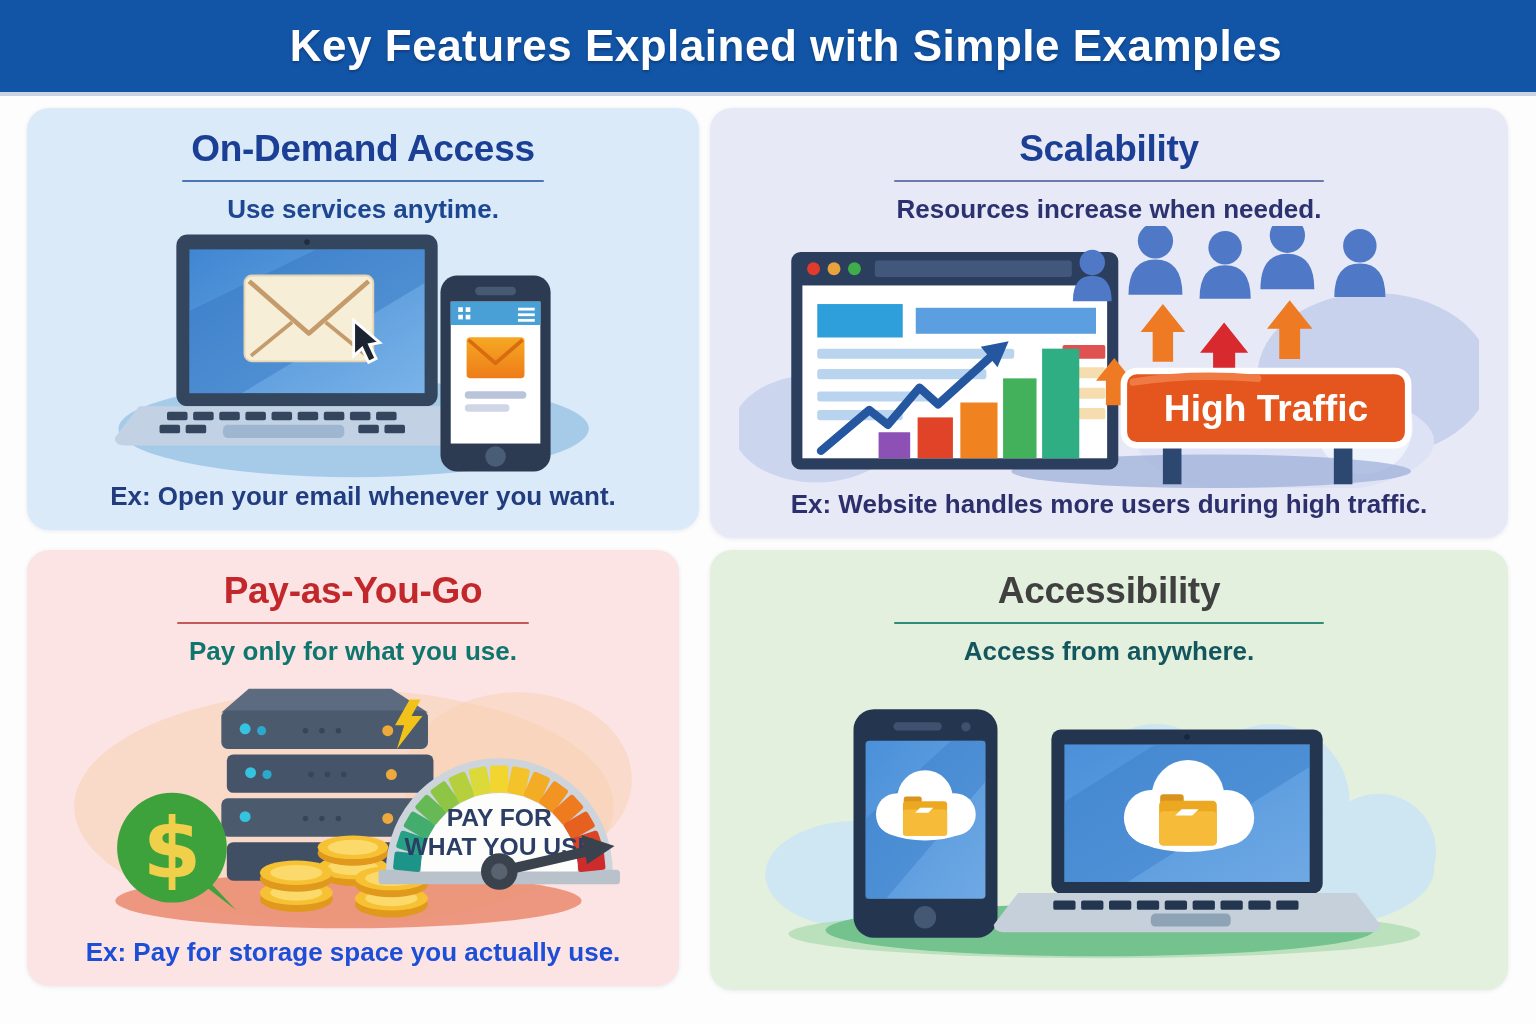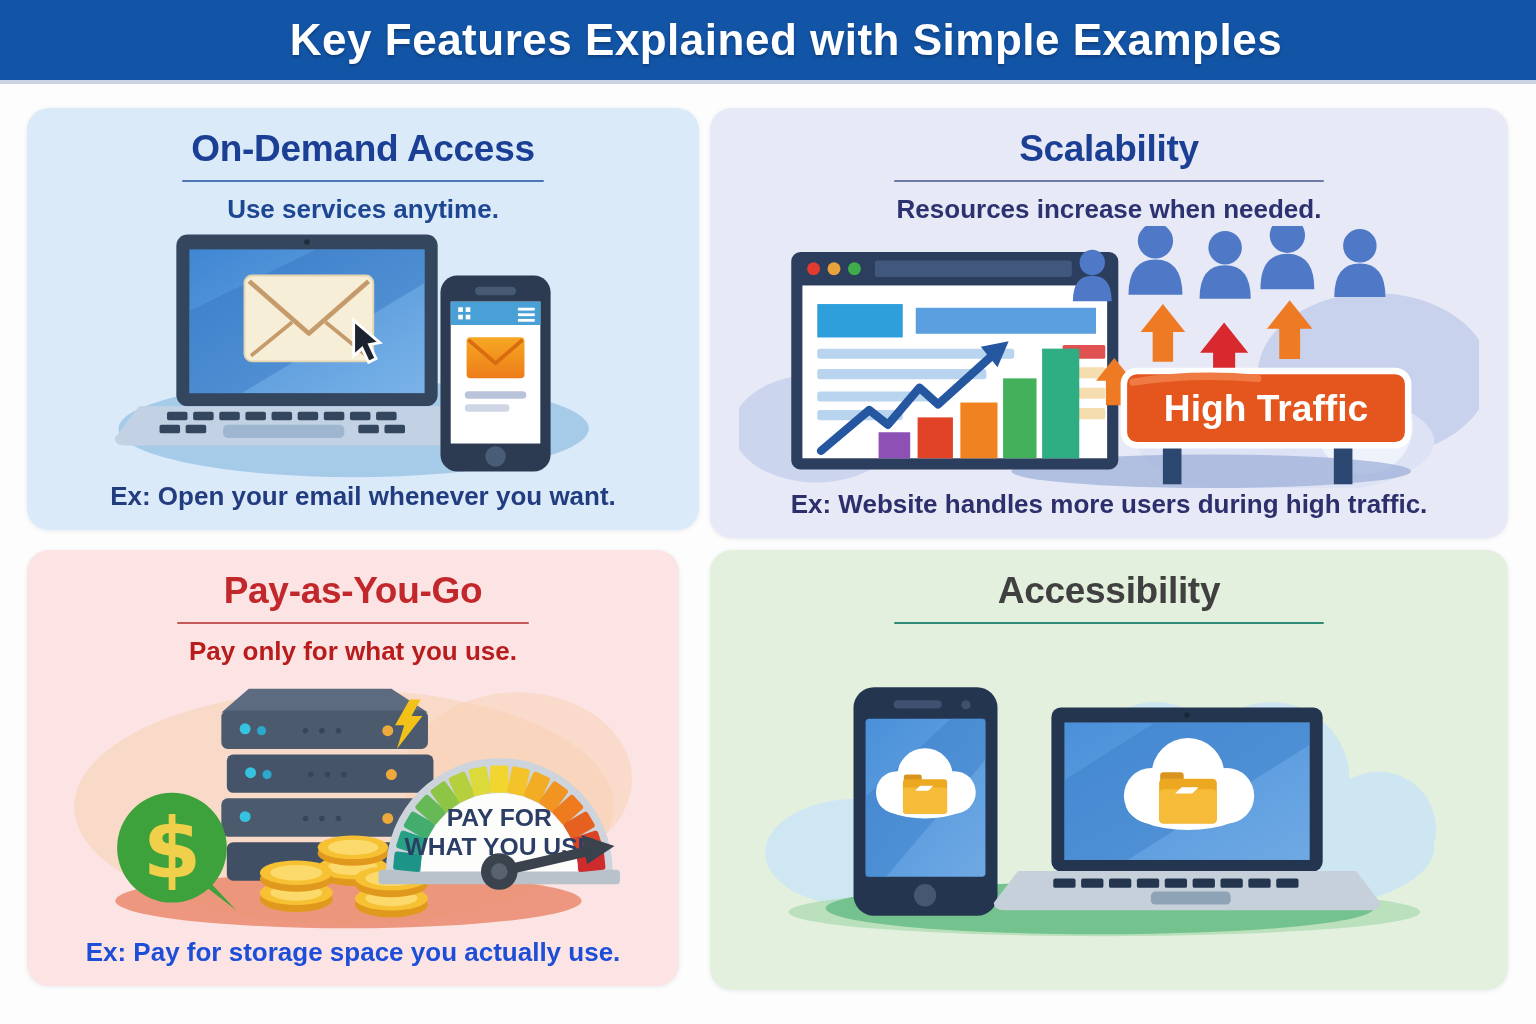--- a/index.html
+++ b/index.html
@@ -1,20 +1,20 @@
 <!DOCTYPE html>
 <html><head>
 <meta charset="utf-8">
 <style>
   * { margin:0; padding:0; box-sizing:border-box; }
   html,body { width:1536px; height:1024px; background:#fdfdfd; overflow:hidden;
               font-family:"Liberation Sans", sans-serif; }
   .page { position:relative; width:1536px; height:1024px; background:#fdfdfd; }
 
-  .header { position:absolute; left:0; top:0; width:1536px; height:84px;
+  .header { position:absolute; left:0; top:0; width:1536px; height:96px;
             background:#1254a6; display:flex; align-items:center; justify-content:center;
             border-bottom:4px solid #c9d3e3;padding-left:36px; }
   .header-title { color:#ffffff; font-size:44px; font-weight:800; letter-spacing:0.5px;
                   text-shadow:0 2px 3px rgba(0,0,0,.25); }
 
   .card { position:absolute; border-radius:22px; display:flex; flex-direction:column;
           align-items:center; box-shadow:0 1px 4px rgba(40,60,110,.10); }
   .card.tl { left:27px;  top:108px; width:672px; height:422px; background:#dbeaf9; }
   .card.tr { left:710px; top:108px; width:798px; height:430px; background:#e7e9f6; }
   .card.bl { left:27px;  top:550px; width:652px; height:436px; background:#fbe4e3; }
@@ -27,21 +27,21 @@
 
   .card-underline { height:2px; width:54%; margin-top:10px; border-radius:2px; }
   .tl .card-underline { background:#4a76b8; }
   .tr .card-underline { background:#6d79a8; }
   .bl .card-underline { background:#c4595c; }
   .br .card-underline { background:#2f8d77; }
 
   .card-subtitle { margin-top:12px; font-size:26px; font-weight:600; }
   .tl .card-subtitle { color:#1d4791; }
   .tr .card-subtitle { color:#2c3270; }
-  .bl .card-subtitle { color:#b91c1c; }
+  .bl .card-subtitle { color:#0f766e; }
   .br .card-subtitle { color:#14565e; }
 
   .card-illustration { flex:1; width:100%; display:flex; align-items:center; justify-content:center; }
   .card-illustration svg { display:block; }
 
   .card-example { margin-bottom:18px; font-size:26px; font-weight:600; }
   .tl .card-example { color:#223c80; }
   .tr .card-example { color:#2c2f6b; }
   .bl .card-example { color:#1d4ed8; }
   .br .card-example { color:#176060; }
@@ -309,20 +309,21 @@
           </g>
         </g>
       </svg>
     </div>
     <div class="card-example">Ex: Pay for storage space you actually use.</div>
   </div>
 
   <div class="card br">
     <div class="card-title">Accessibility</div>
     <div class="card-underline"></div>
+    <div class="card-subtitle">Access from anywhere.</div>
     <div class="card-illustration">
       <svg width="740" height="262" viewBox="0 0 740 282">
         <defs>
           <linearGradient id="gBlue2" x1="0" y1="0" x2="1" y2="1">
             <stop offset="0" stop-color="#4a90d9"></stop>
               <stop offset="1" stop-color="#6fa9e4"></stop>
           </linearGradient>
           <g id="cloudFolder">
             <circle cx="-34" cy="6" r="26" fill="#ffffff"></circle>
             <circle cx="0" cy="-14" r="34" fill="#ffffff"></circle>

